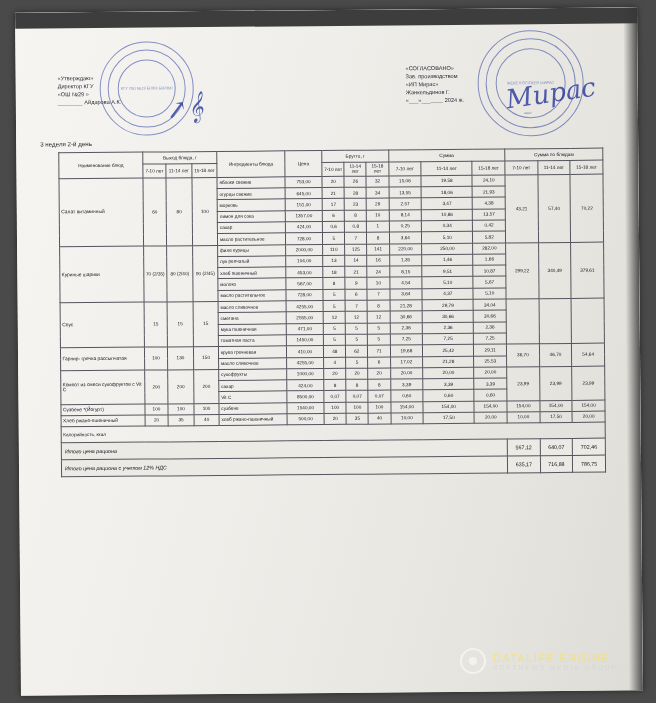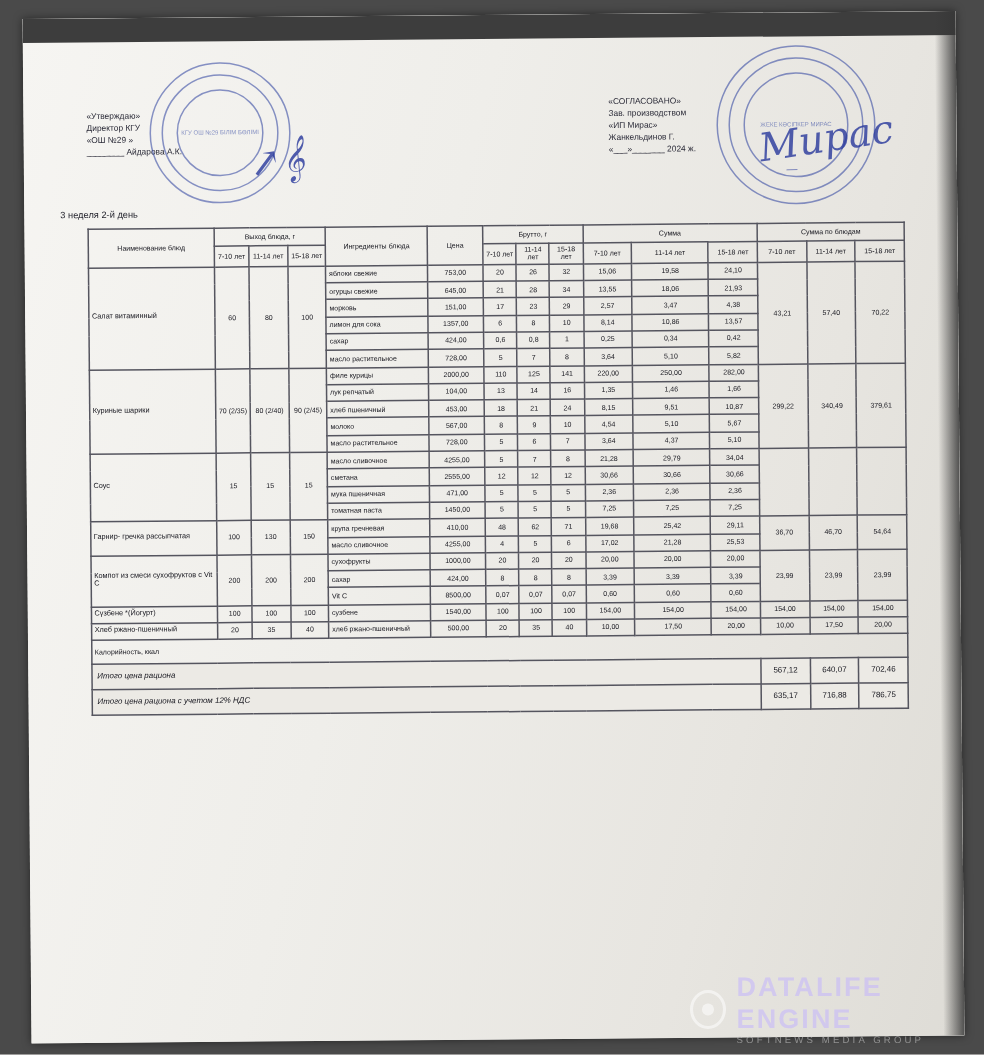--- a/index.html
+++ b/index.html
@@ -90,21 +90,21 @@
     position:absolute;left:460px;top:648px;display:flex;align-items:center;gap:7px;
     opacity:.55;
   }
   .wm .ring{
     width:22px;height:22px;border-radius:50%;border:2.5px solid #ffffff;position:relative;
   }
   .wm .ring:after{
     content:"";position:absolute;left:50%;top:50%;width:8px;height:8px;margin:-4px 0 0 -4px;
     border-radius:50%;background:#ffffff;
   }
-  .wm .t1{color:#c4b5fd;font-size:18px;letter-spacing:1.4px;font-weight:bold;}
+  .wm .t1{color:#fde047;font-size:11px;letter-spacing:1.4px;font-weight:normal;}
   .wm .t2{color:#cfcfcf;font-size:6.4px;letter-spacing:2.1px;}
 </style>
 </head>
 <body>
 
 <div class="page">
   <div class="paper-shade"></div>
 
   <div class="hdr">
     <span class="l">«Утверждаю»</span>

